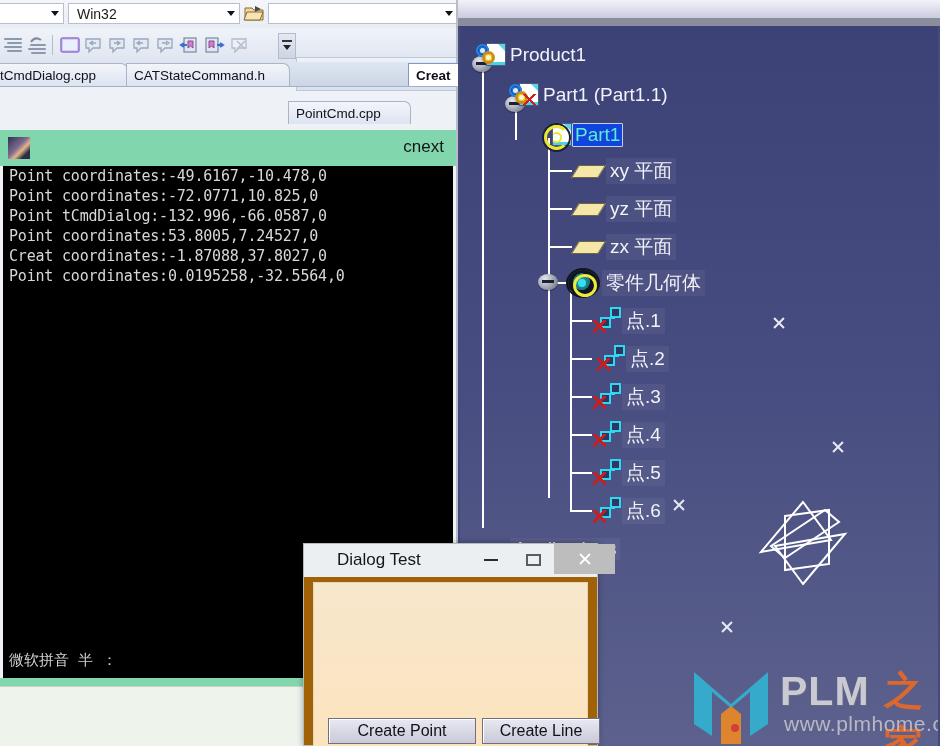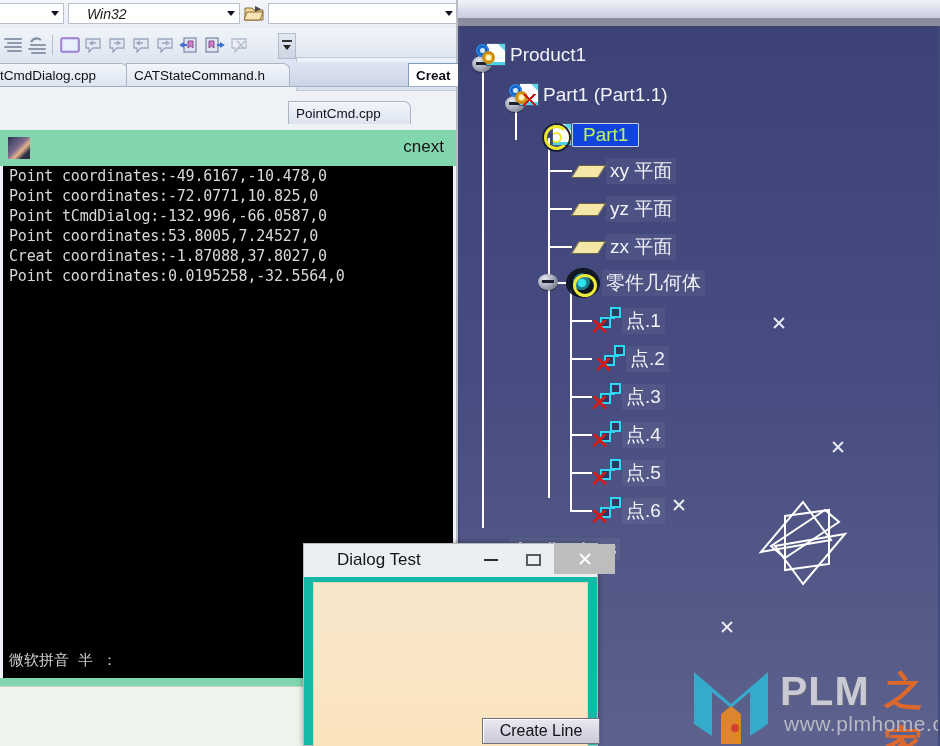--- a/index.html
+++ b/index.html
@@ -10,21 +10,21 @@
   }
   
   #vs-pane{position:absolute;left:0;top:0;width:458px;height:746px;background:#eef1f6;overflow:hidden;}
 
   
   .vs-row1{position:absolute;left:0;top:0;width:458px;height:28px;
     background:linear-gradient(to bottom,#f4f6fa 0%,#e8ecf4 100%);
     border-bottom:1px solid #c6cddb;}
   .combo{position:absolute;top:3px;height:21px;background:#ffffff;border:1px solid #b7bfcc;
     box-sizing:border-box;display:flex;align-items:center;}
-  .combo .ctext{font-size:14px;color:#1a1a1a;padding-left:18px;white-space:nowrap;overflow:hidden;font-style:italic;}
+  .combo .ctext{font-size:14px;color:#1a1a1a;padding-left:8px;white-space:nowrap;overflow:hidden;}
   .combo .carrow{margin-left:auto;width:17px;height:19px;display:flex;align-items:center;justify-content:center;}
   .caret-dn{width:0;height:0;border-left:4px solid transparent;border-right:4px solid transparent;border-top:5px solid #13131f;}
   #cmb-config{left:-46px;width:110px;}
   #cmb-platform{left:68px;width:172px;}
   #cmb-wide{left:268px;width:190px;}
   .tb-icon-open{position:absolute;left:243px;top:4px;width:22px;height:19px;}
 
   
   .vs-row2{position:absolute;left:0;top:28px;width:458px;height:34px;
     background:linear-gradient(to bottom,#f0f3f9 0%,#dfe5f0 100%);border-bottom:1px solid #b9c2d2;}
@@ -89,21 +89,21 @@
   #catia{position:absolute;left:458px;top:0;width:482px;height:746px;overflow:hidden;background:#434a7c;}
   .catia-topbar{position:absolute;left:0;top:0;width:482px;height:18px;background:linear-gradient(to bottom,#f2f3f9,#c9cbe0);}
   .catia-topbar2{position:absolute;left:0;top:18px;width:482px;height:8px;background:#8b8d9c;}
   .viewport{position:absolute;left:2px;top:26px;width:478px;height:720px;
     background:linear-gradient(to bottom,#3c4276 0%,#474d80 50%,#5c618d 100%);overflow:hidden;}
 
   
   .tree{position:absolute;left:0;top:0;width:478px;height:540px;}
   .tnode{position:absolute;display:flex;align-items:center;height:26px;}
   .tlabel{font-size:19px;color:#f2f2f8;white-space:nowrap;padding:0 4px;background:rgba(255,255,255,0.055);border-radius:1px;}
-  .tlabel.sel{background:#1144dd;color:#bef264;border:1px solid #c8cde8;padding:0 10px;}
+  .tlabel.sel{background:#1144dd;color:#5eead4;border:1px solid #c8cde8;padding:0 2px;}
   .tlabel.plain{background:transparent;}
   
   .vline{position:absolute;background:#ffffff;width:2px;}
   .hline{position:absolute;background:#ffffff;height:2px;}
   
   .knob{position:absolute;width:20px;height:16px;border-radius:50%;
     background:radial-gradient(circle at 35% 30%,#e6e8ee 0%,#a9adbb 45%,#5f6472 100%);
     box-shadow:0 1px 1px rgba(0,0,0,.4);}
   .knob::after{content:"";position:absolute;left:4px;top:6px;width:12px;height:3px;background:#1d2030;}
   
@@ -496,21 +496,21 @@
         <circle cx="47" cy="70" r="4" fill="#e23b2e"></circle>
       </svg>
       <div class="wm-txt1">PLM</div>
       <div class="wm-cn">之家</div>
       <div class="wm-txt2">www.plmhome.com</div>
     </div>
   </div>
 </div>
 
 <div style="position:absolute;left:303px;top:543px;width:295px;height:203px;
-            background:#14b8a6;border:1px solid #b6b9bd;box-sizing:border-box;
+            background:#a16207;border:1px solid #b6b9bd;box-sizing:border-box;
             box-shadow:0 0 6px rgba(0,0,0,.35);">
 
   <div style="position:absolute;left:0;top:0;width:293px;height:33px;background:#eceff1;">
     <div style="position:absolute;left:33px;top:6px;font-size:17px;color:#15151c;">Dialog Test</div>
     <div style="position:absolute;left:166px;top:0;width:42px;height:31px;display:flex;align-items:center;justify-content:center;">
       <div style="width:14px;height:2px;background:#2b2b2b;"></div>
     </div>
     <div style="position:absolute;left:208px;top:0;width:42px;height:31px;display:flex;align-items:center;justify-content:center;">
       <div style="width:15px;height:12px;border:2px solid #5c5c5c;box-sizing:border-box;"></div>
     </div>
@@ -521,19 +521,23 @@
             <line x1="13" y1="3" x2="3" y2="13"></line>
           </g>
         </svg>
     </div>
   </div>
 
   <div style="position:absolute;left:9px;top:38px;width:275px;height:165px;
               background:linear-gradient(to bottom,#f7e7cc 0%,#fae5c4 60%,#fbe3bc 100%);
               border:1px solid #e4d5bb;box-sizing:border-box;">
 
+    <button style="position:absolute;left:14px;top:135px;width:148px;height:26px;
+                   background:linear-gradient(to bottom,#e9e9f2,#c9c9d8);
+                   border:1px solid #6f6f7d;font-family:'Liberation Sans',sans-serif;font-size:16px;color:#101018;
+                   box-shadow:inset 1px 1px 0 #ffffff;cursor:pointer;">Create Point</button>
 
     <button style="position:absolute;left:168px;top:135px;width:118px;height:26px;
                    background:linear-gradient(to bottom,#e9e9f2,#c9c9d8);
                    border:1px solid #6f6f7d;font-family:'Liberation Sans',sans-serif;font-size:16px;color:#101018;
                    box-shadow:inset 1px 1px 0 #ffffff;cursor:pointer;">Create Line</button>
   </div>
 </div>
 
 </body></html>

